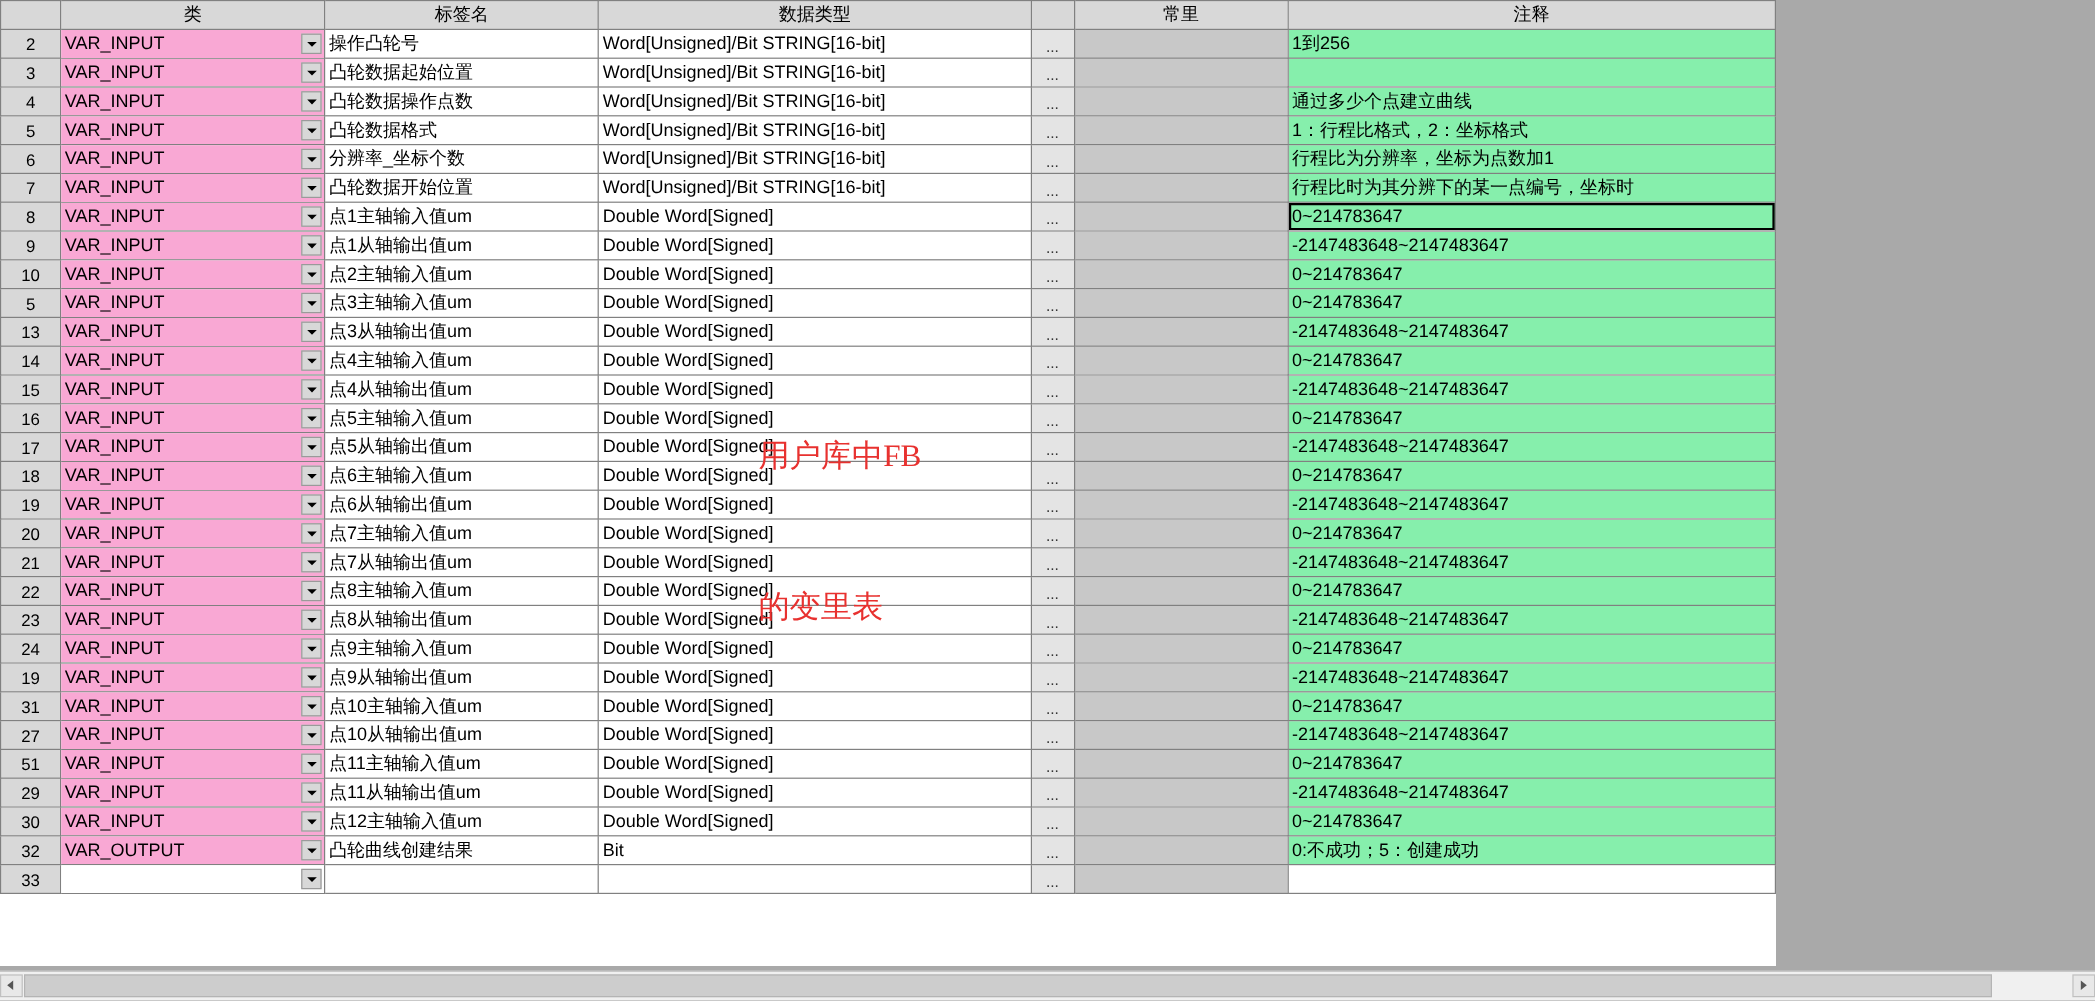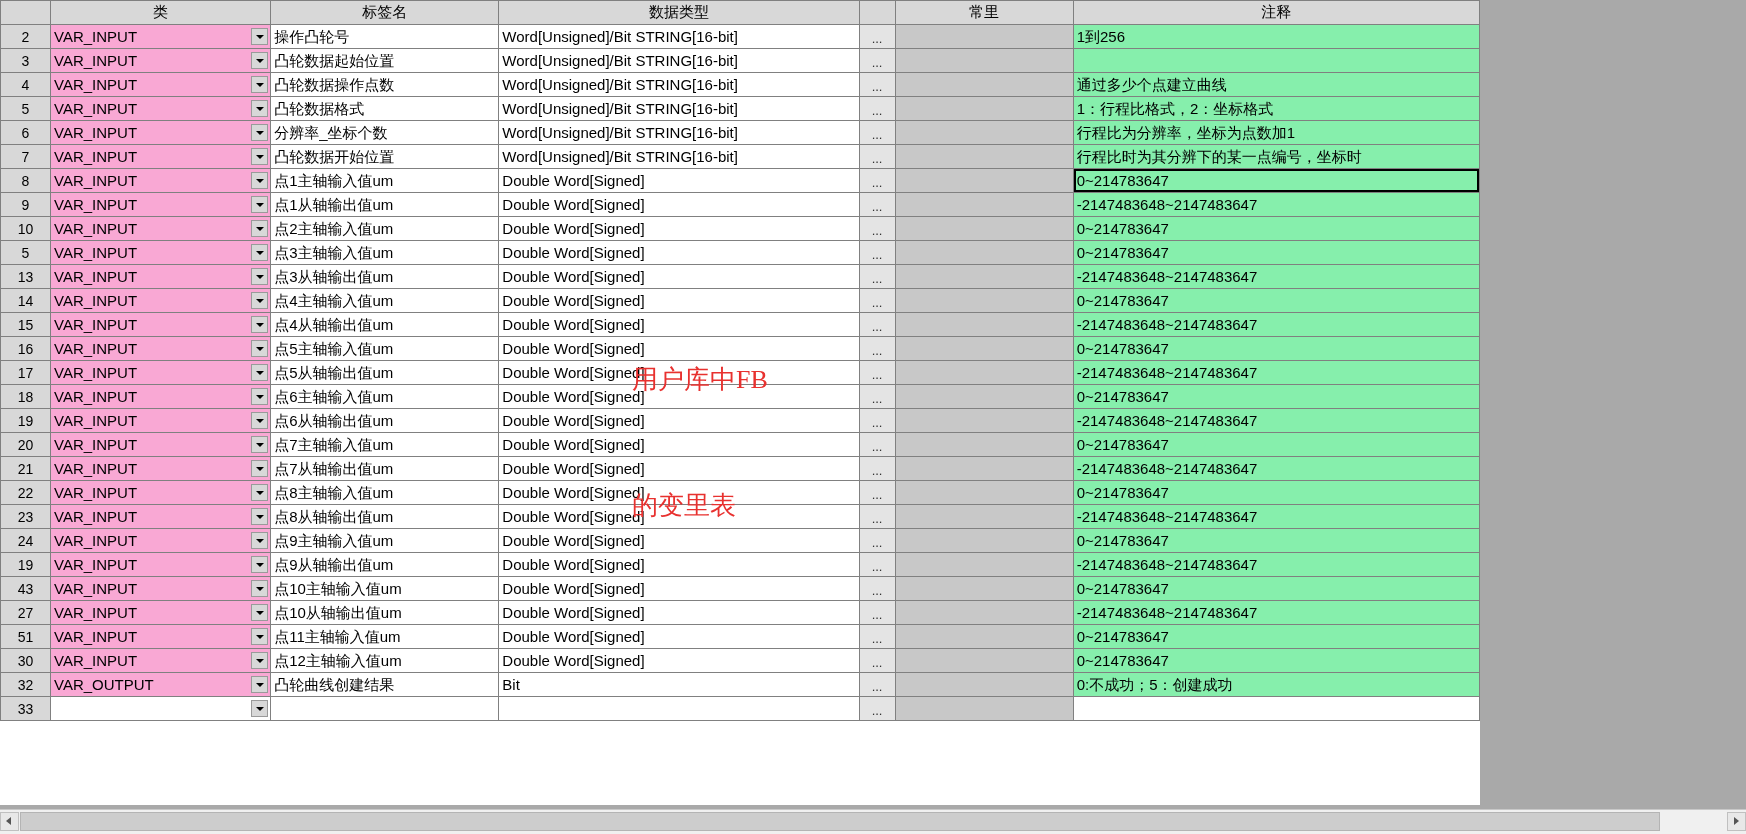--- a/index.html
+++ b/index.html
@@ -724,21 +724,21 @@
               <span class="dots-inner">...</span>
             </td>
             <td class="const-cell">
               <span class="cell-inner"></span>
             </td>
             <td class="comment-cell">
               <span class="cell-inner">-2147483648~2147483647</span>
             </td>
           </tr>
           <tr>
-            <td class="rownum">43</td>
+            <td class="rownum">31</td>
             <td class="class-cell">
               <span class="class-text">VAR_INPUT</span>
               <span class="combo-arrow"></span>
             </td>
             <td class="cell">
               <span class="cell-inner">点10主轴输入值um</span>
             </td>
             <td class="cell">
               <span class="cell-inner">Double Word[Signed]</span>
             </td>
@@ -787,20 +787,42 @@
               <span class="cell-inner">Double Word[Signed]</span>
             </td>
             <td class="dots-cell">
               <span class="dots-inner">...</span>
             </td>
             <td class="const-cell">
               <span class="cell-inner"></span>
             </td>
             <td class="comment-cell">
               <span class="cell-inner">0~214783647</span>
+            </td>
+          </tr>
+          <tr>
+            <td class="rownum">29</td>
+            <td class="class-cell">
+              <span class="class-text">VAR_INPUT</span>
+              <span class="combo-arrow"></span>
+            </td>
+            <td class="cell">
+              <span class="cell-inner">点11从轴输出值um</span>
+            </td>
+            <td class="cell">
+              <span class="cell-inner">Double Word[Signed]</span>
+            </td>
+            <td class="dots-cell">
+              <span class="dots-inner">...</span>
+            </td>
+            <td class="const-cell">
+              <span class="cell-inner"></span>
+            </td>
+            <td class="comment-cell">
+              <span class="cell-inner">-2147483648~2147483647</span>
             </td>
           </tr>
           <tr>
             <td class="rownum">30</td>
             <td class="class-cell">
               <span class="class-text">VAR_INPUT</span>
               <span class="combo-arrow"></span>
             </td>
             <td class="cell">
               <span class="cell-inner">点12主轴输入值um</span>

